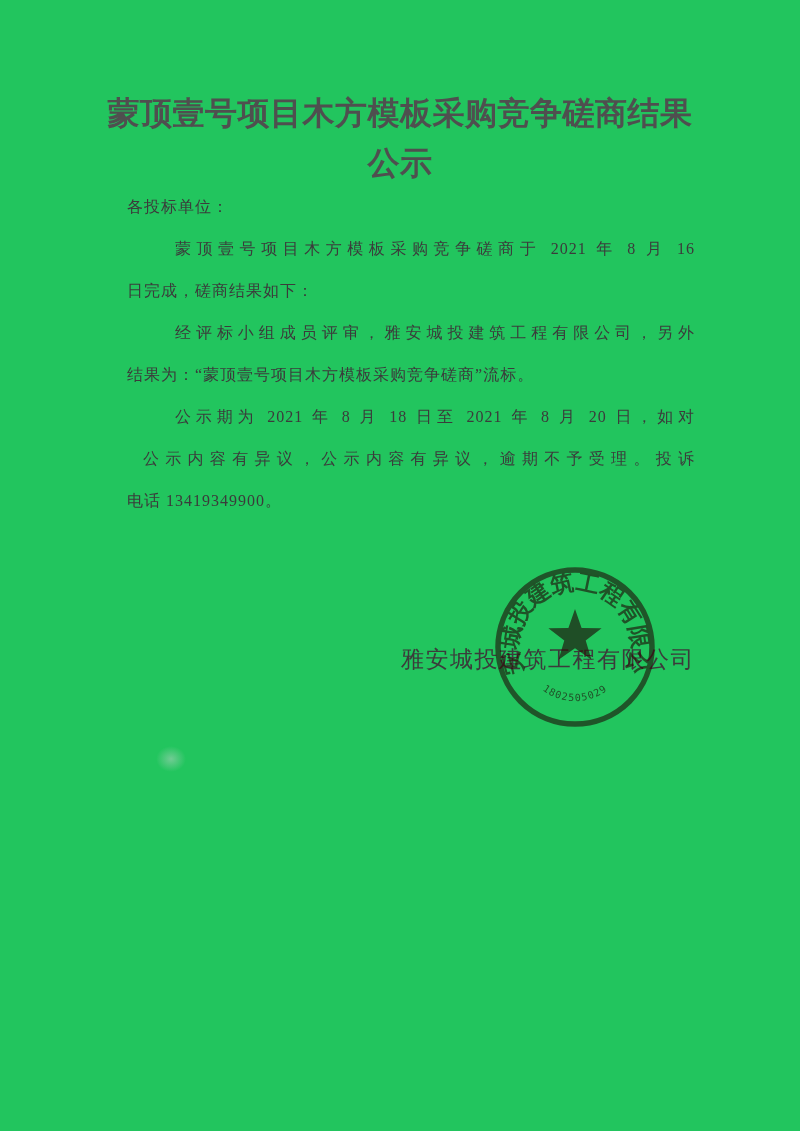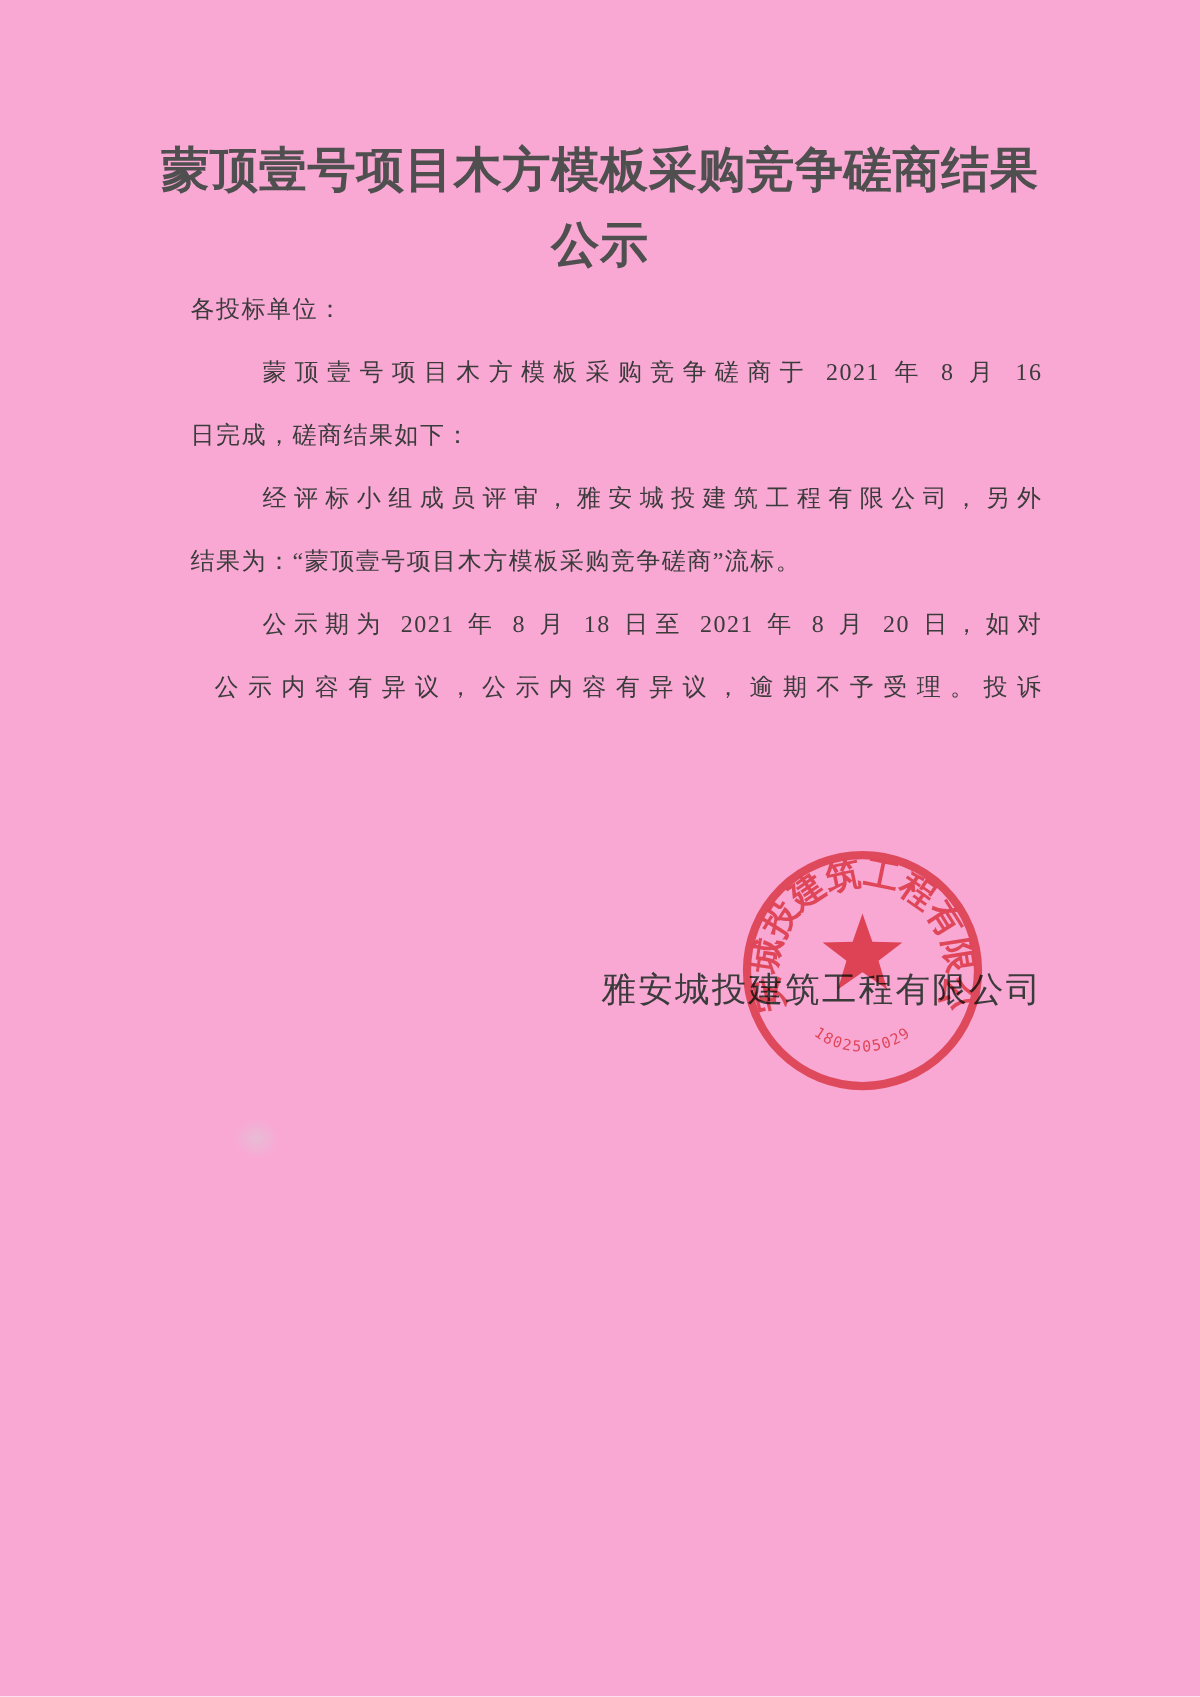--- a/index.html
+++ b/index.html
@@ -4,21 +4,21 @@
 <style>
   html, body {
     margin: 0;
     padding: 0;
     background: #ffffff;
   }
   .page {
     position: relative;
     width: 800px;
     height: 1131px;
-    background: #f9a8d4;
+    background: #22c55e;
     overflow: hidden;
     font-family: "Liberation Serif", "DejaVu Serif", serif;
   }
   .title {
     position: absolute;
     top: 88px;
     left: 0;
     right: 0;
     text-align: center;
     font-family: "Liberation Sans", "DejaVu Sans", sans-serif;
@@ -112,20 +112,21 @@
   </h1>
 
   <div class="doc-body">
     <div class="line">各投标单位：</div>
     <div class="line indent stretch">蒙顶壹号项目木方模板采购竞争磋商于 2021 年 8 月 16</div>
     <div class="line">日完成，磋商结果如下：</div>
     <div class="line indent stretch">经评标小组成员评审，雅安城投建筑工程有限公司，另外</div>
     <div class="line">结果为：“蒙顶壹号项目木方模板采购竞争磋商”流标。</div>
     <div class="line indent stretch">公示期为 2021 年 8 月 18 日至 2021 年 8 月 20 日，如对</div>
     <div class="line stretch">公示内容有异议，公示内容有异议，逾期不予受理。投诉</div>
+    <div class="line">电话 13419349900。</div>
   </div>
 
   <div class="signature">
     <div class="company">雅安城投建筑工程有限公司</div>
   </div>
 
   <div class="seal">
     <svg width="200" height="200" viewBox="-100 -100 200 200" xmlns="http://www.w3.org/2000/svg">
       <defs>
         <path id="sealTopArc" d="M -46.7,32.7 A 57,57 0 1 1 46.7,32.7" fill="none"></path>

